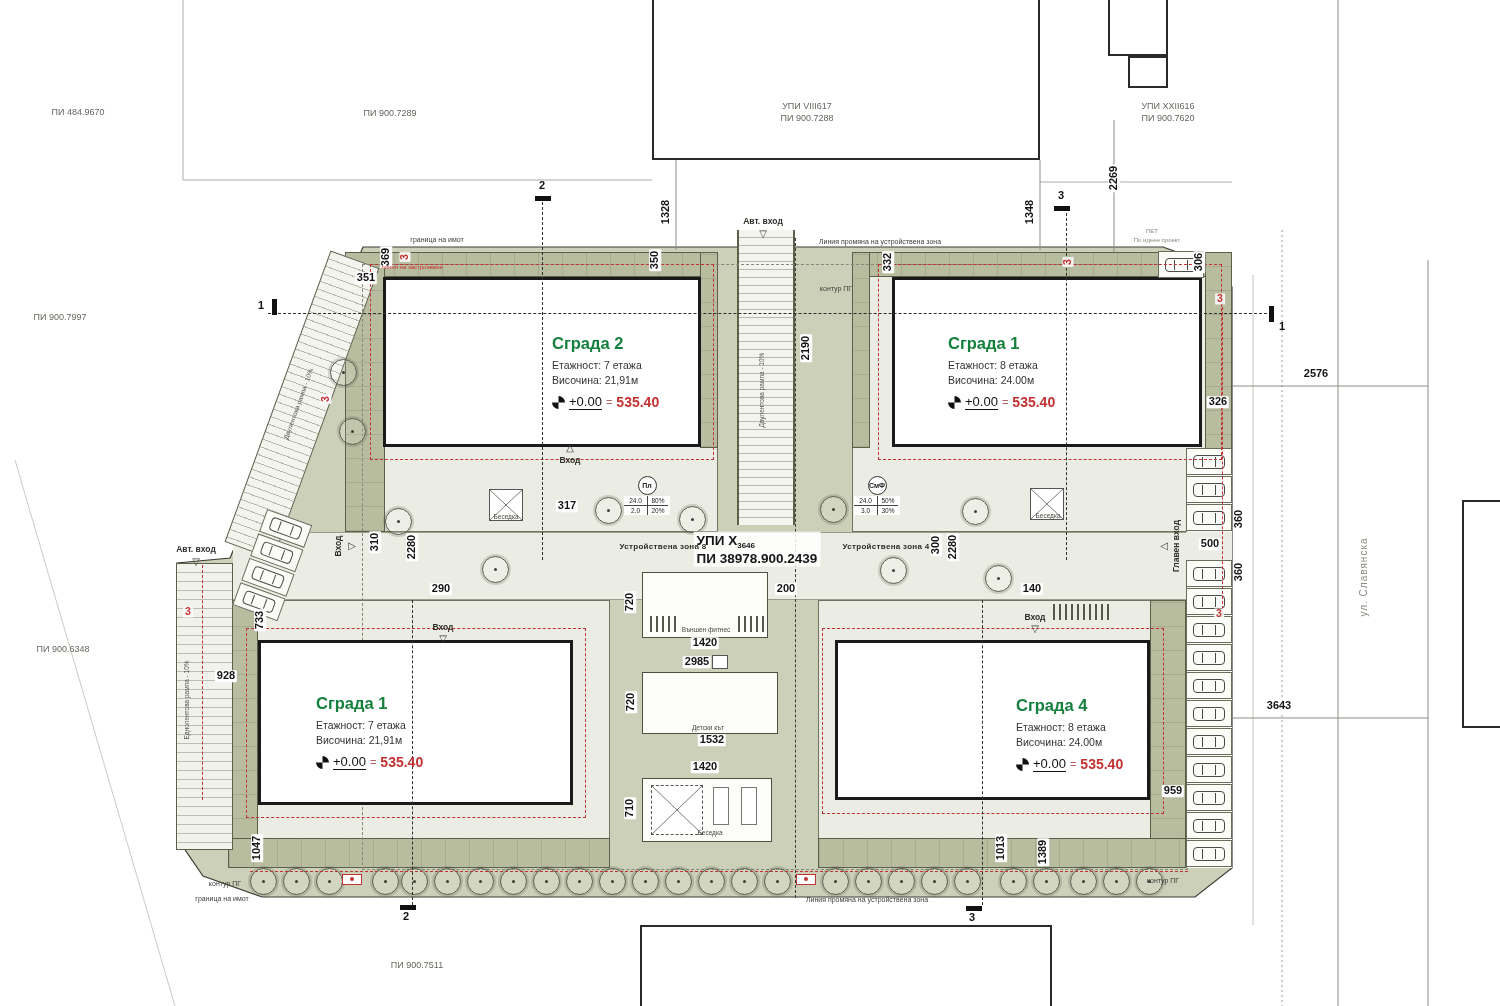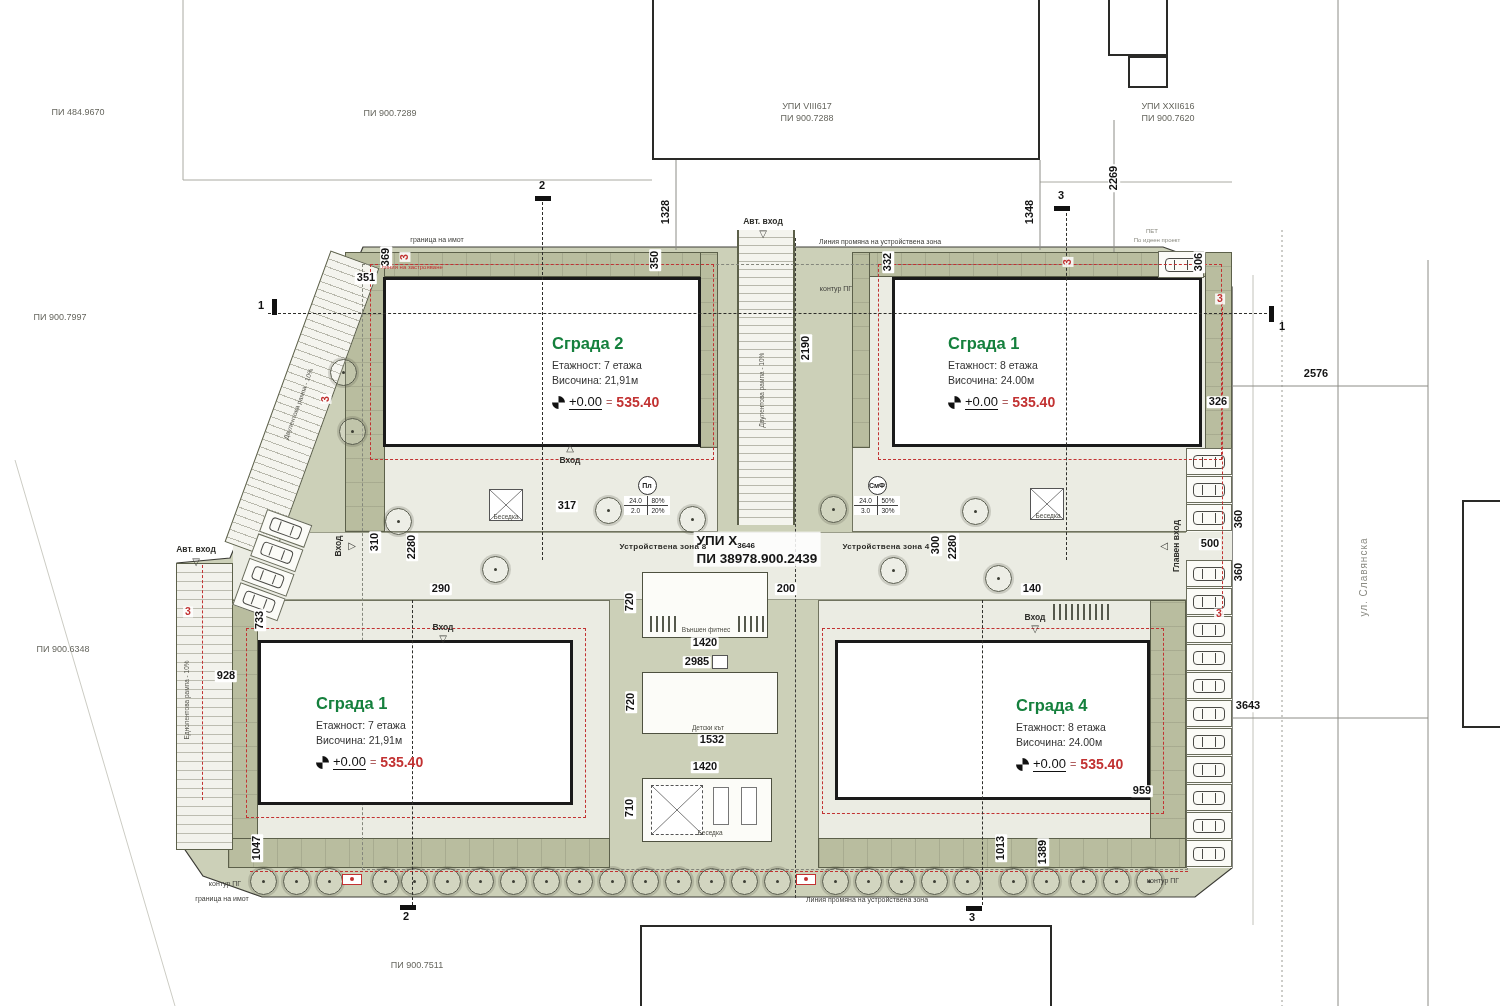--- a/index.html
+++ b/index.html
@@ -266,22 +266,22 @@
     <span class="ann dim" style="left: 697px; top: 662px; transform: translate(-50%, -50%);">2985</span>
     <span class="ann dim" style="left: 631px; top: 702px; transform: translate(-50%, -50%) rotate(-90deg);">720</span>
     <span class="ann dim" style="left: 712px; top: 740px; transform: translate(-50%, -50%);">1532</span>
     <span class="ann dim" style="left: 705px; top: 767px; transform: translate(-50%, -50%);">1420</span>
     <span class="ann dim" style="left: 630px; top: 808px; transform: translate(-50%, -50%) rotate(-90deg);">710</span>
     <span class="ann dim" style="left: 1218px; top: 402px; transform: translate(-50%, -50%);">326</span>
     <span class="ann dim" style="left: 1239px; top: 519px; transform: translate(-50%, -50%) rotate(-90deg);">360</span>
     <span class="ann dim" style="left: 1210px; top: 544px; transform: translate(-50%, -50%);">500</span>
     <span class="ann dim" style="left: 1239px; top: 572px; transform: translate(-50%, -50%) rotate(-90deg);">360</span>
     <span class="ann dim" style="left: 1316px; top: 374px; transform: translate(-50%, -50%);">2576</span>
-    <span class="ann dim" style="left: 1248px; top: 706px; transform: translate(-50%, -50%);">3643</span>
-    <span class="ann dim" style="left: 1142px; top: 791px; transform: translate(-50%, -50%);">959</span>
+    <span class="ann dim" style="left: 1279px; top: 706px; transform: translate(-50%, -50%);">3643</span>
+    <span class="ann dim" style="left: 1173px; top: 791px; transform: translate(-50%, -50%);">959</span>
     <span class="ann dim" style="left: 260px; top: 620px; transform: translate(-50%, -50%) rotate(-90deg);">733</span>
     <span class="ann dim" style="left: 226px; top: 676px; transform: translate(-50%, -50%);">928</span>
     <span class="ann dim" style="left: 257px; top: 848px; transform: translate(-50%, -50%) rotate(-90deg);">1047</span>
     <span class="ann dim" style="left: 1001px; top: 848px; transform: translate(-50%, -50%) rotate(-90deg);">1013</span>
     <span class="ann dim" style="left: 1043px; top: 852px; transform: translate(-50%, -50%) rotate(-90deg);">1389</span>
     <span class="ann red3" style="left: 405px; top: 257px; transform: translate(-50%, -50%) rotate(-90deg);">3</span>
     <span class="ann red3" style="left: 1068px; top: 262px; transform: translate(-50%, -50%) rotate(-90deg);">3</span>
     <span class="ann red3" style="left: 1220px; top: 299px; transform: translate(-50%, -50%);">3</span>
     <span class="ann red3" style="left: 326px; top: 399px; transform: translate(-50%, -50%) rotate(-90deg);">3</span>
     <span class="ann red3" style="left: 188px; top: 612px; transform: translate(-50%, -50%);">3</span>

